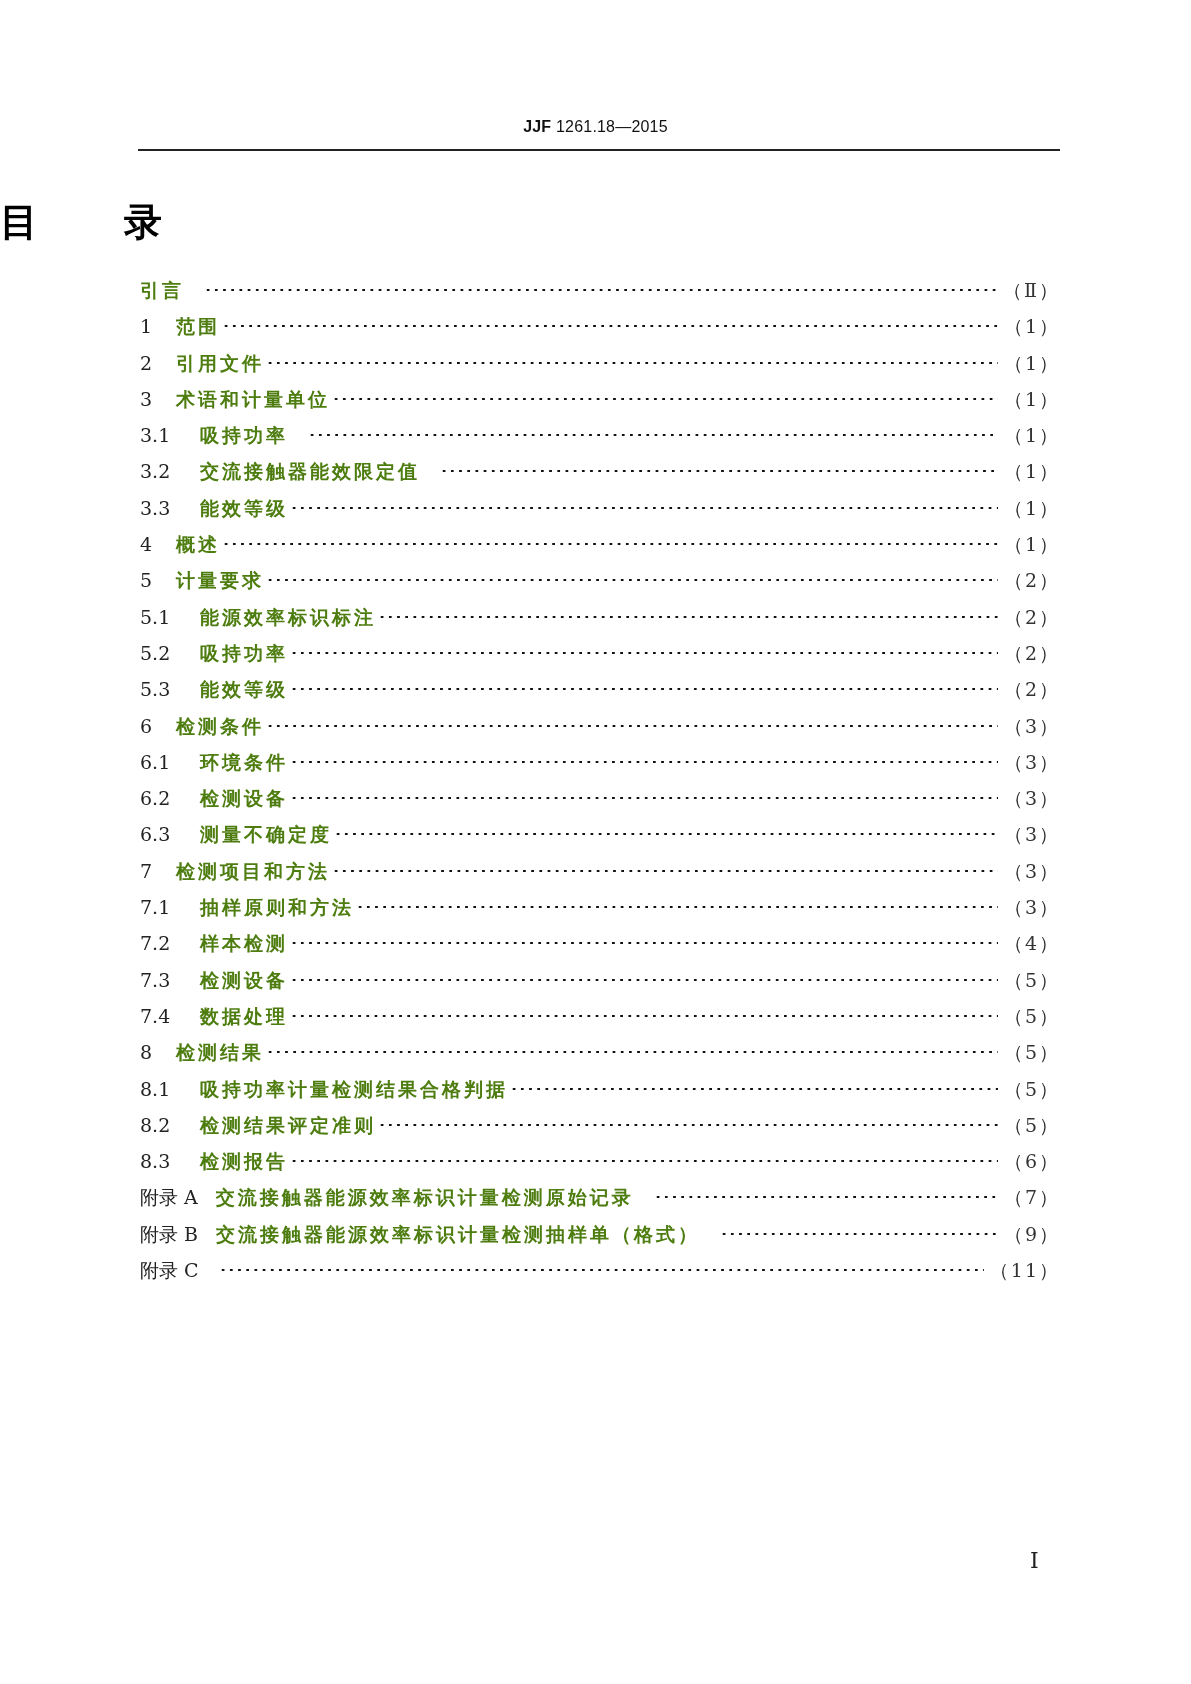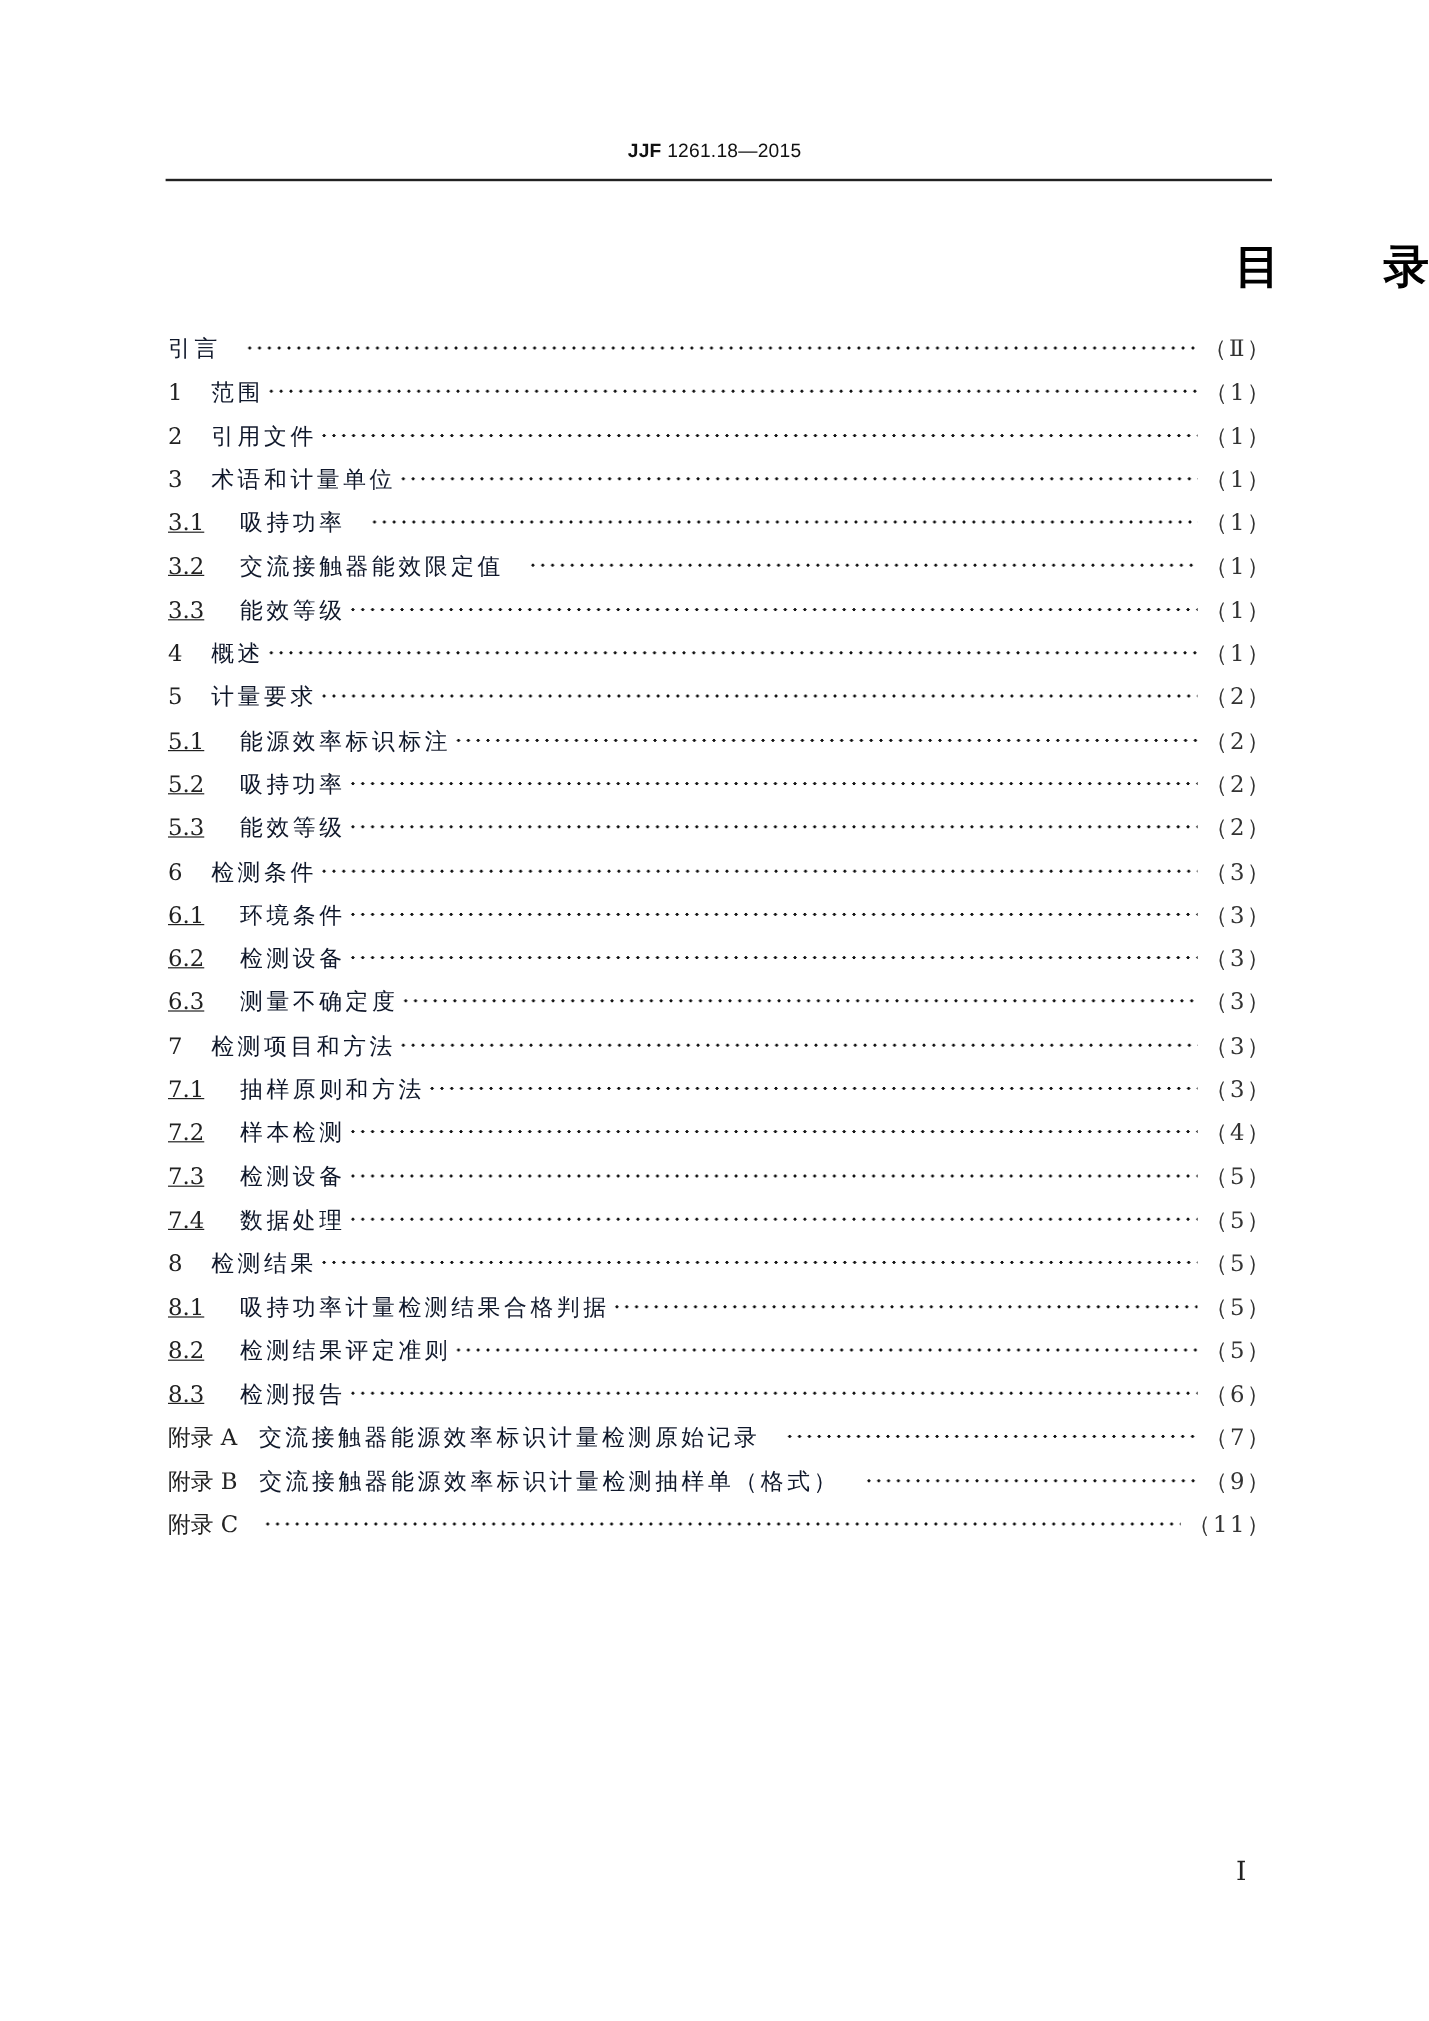--- a/index.html
+++ b/index.html
@@ -3,32 +3,32 @@
 <meta charset="utf-8">
 <style>
   html, body { margin: 0; padding: 0; background: #ffffff; }
   body { width: 1191px; height: 1684px; position: relative; overflow: hidden;
          font-family: "DejaVu Serif", "Liberation Serif", serif; color: #1a1a1a; }
   .header { position: absolute; top: 118px; left: 0; width: 1191px; text-align: center;
             font-family: "Liberation Sans", "DejaVu Sans", sans-serif; font-size: 16px;
             letter-spacing: 0.2px; color: #111; }
   .header .jjf { font-weight: bold; }
   .rule { position: absolute; top: 149px; left: 138px; width: 922px; height: 2px; background: #222; }
-  .title { position: absolute; top: 197px; left: 0; width: 1191px; text-align: right;
+  .title { position: absolute; top: 197px; left: 0; width: 1191px; text-align: left;
            font-family: "DejaVu Sans", sans-serif; font-weight: bold; font-size: 38px; color: #000; }
   .title span { display: inline-block; }
   .title .gap { width: 86px; }
   .toc { position: absolute; top: 278px; left: 140px; width: 920px; }
   .row { display: flex; align-items: baseline; height: 36.3px; font-size: 19px; white-space: nowrap; }
   .num { display: inline-block; color: #222; }
   .row.lvl1 .num { width: 36px; }
-  .row.lvl2 .num { width: 60px; text-decoration: underline; }
+  .row.lvl2 .num { width: 60px; }
   .row.lvl0 .num { width: 0; }
   .row.app .num { width: auto; margin-right: 18px; }
-  .label { color: #0f172a; letter-spacing: 3px; }
+  .label { color: #4d7c0f; letter-spacing: 3px; font-weight: bold; }
   .label.spaced { margin-right: 18px; }
   .dots { flex: 1; overflow: hidden; margin: 0 6px 0 2px; position: relative; top: -5px;
           height: 4px;
           background-image: radial-gradient(circle, #111 1.2px, transparent 1.4px);
           background-size: 8.2px 4px; background-repeat: repeat-x; background-position: left center; }
   .page { min-width: 46px; text-align: right; color: #333; letter-spacing: 2px; }
   .folio { position: absolute; top: 1548px; left: 1030px; font-size: 22px; color: #222;
            font-family: "DejaVu Serif", serif; }
 </style>
 </head>

